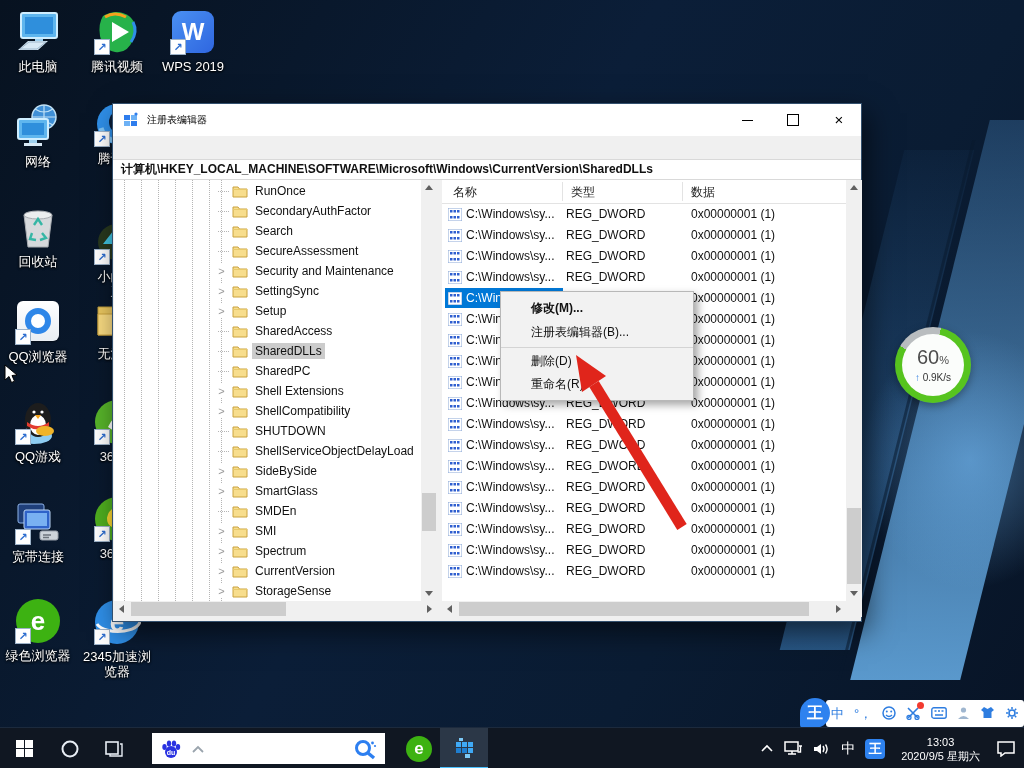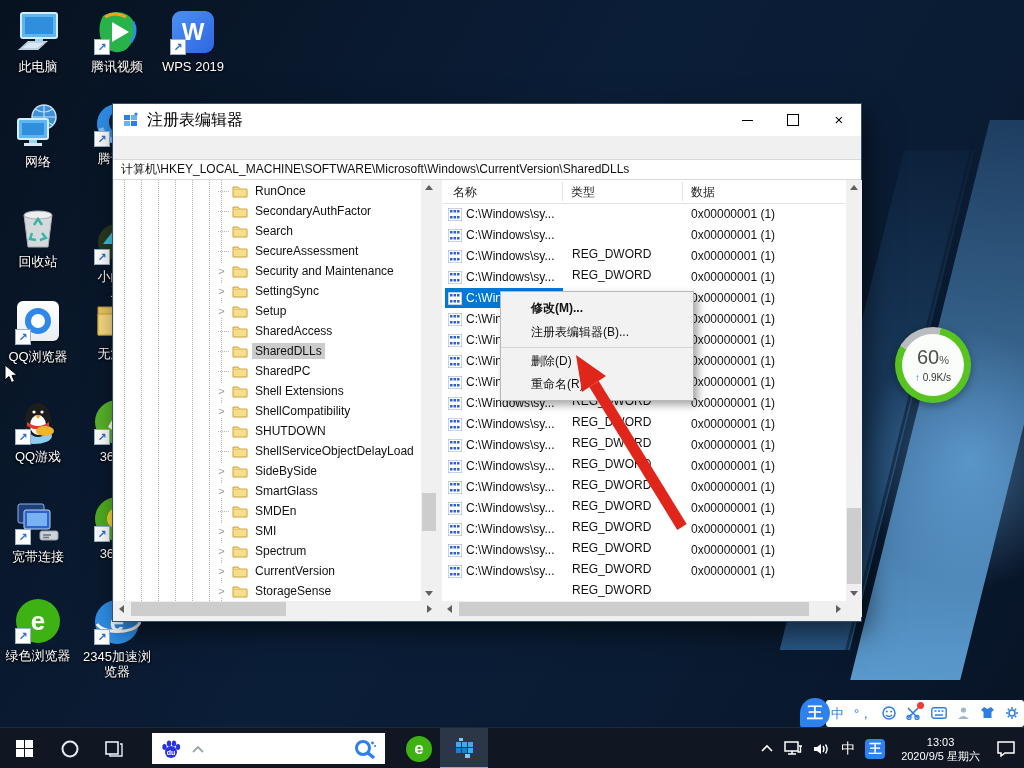--- a/index.html
+++ b/index.html
@@ -28,32 +28,32 @@
       border:1px solid #9db2c8;display:flex;align-items:center;justify-content:center;
       font-size:11px;color:#2f6fd0;font-weight:bold;}
   .circle{width:44px;height:44px;border-radius:50%;margin:2px;display:flex;align-items:center;
           justify-content:center;color:#fff;font-weight:bold;font-size:26px;}
 
   
   #win{left:112px;top:103px;width:750px;height:519px;background:#f0f0f0;
        border:1px solid #33506e;box-shadow:6px 10px 26px rgba(0,0,0,0.55);z-index:5;box-sizing:border-box;}
   #titlebar{left:0;top:0;width:748px;height:32px;background:#fff;display:flex;align-items:center;}
   #title-icon{margin-left:10px;}
-  #title-text{margin-left:8px;font-size:16px;color:#000;}
+  #title-text{margin-left:8px;font-size:10px;color:#000;}
   .capbtn{width:46px;height:32px;display:flex;align-items:center;justify-content:center;}
   #btn-min{position:absolute;left:611px;} #btn-max{position:absolute;left:657px;} #btn-close{position:absolute;left:703px;}
   .minbar{width:11px;height:1px;background:#000;}
   .maxbox{width:10px;height:10px;border:1px solid #000;}
   .closex{font-size:15px;color:#000;line-height:10px;}
   #menubar{left:0;top:32px;width:748px;height:23px;background:#fff;display:flex;align-items:center;
            font-size:12px;color:#222;}
   .menu-item{padding:0 9px;}
   #addressbar{left:0;top:55px;width:748px;height:21px;background:#fff;border-top:1px solid #d9d9d9;
               border-bottom:1px solid #d9d9d9;display:flex;align-items:center;font-size:12px;color:#111;
-              box-sizing:border-box;padding-left:8px;}
+              box-sizing:border-box;padding-left:8px;font-weight:bold;}
 
   
   #treepane{left:1px;top:76px;width:307px;height:421px;background:#fff;overflow:hidden;}
   .guide{position:absolute;top:0;height:421px;border-left:1px dotted #b5b5b5;width:0;}
   #treerows{position:absolute;left:0;top:1px;width:307px;}
   .tree-row{height:20px;position:relative;font-size:12px;color:#111;}
   .twisty{position:absolute;left:101px;top:3px;width:13px;height:14px;background:#fff;color:#9a9a9a;
           font-size:11px;text-align:center;line-height:14px;display:none;}
   .tree-row.expandable .twisty{display:block;}
   .stub{position:absolute;left:104px;top:10px;width:11px;border-top:1px dotted #b5b5b5;}
@@ -63,21 +63,21 @@
 
   
   #listpane{left:329px;top:76px;width:404px;height:421px;background:#fff;overflow:hidden;}
   #listheader{position:absolute;left:0;top:0;width:404px;height:23px;background:#fff;
               border-bottom:1px solid #e3e3e3;font-size:12px;color:#222;}
   .hdr{position:absolute;top:4px;}
   .hline{position:absolute;top:2px;height:19px;border-left:1px solid #e3e3e3;}
   .list-row{position:absolute;left:0;width:404px;height:21px;font-size:12px;color:#111;}
   .cell{position:absolute;top:3px;white-space:nowrap;}
   .c-name{left:24px;width:94px;overflow:hidden;}
-  .c-type{left:130px;margin-top:40px;} .c-data{left:249px;}
+  .c-type{left:124px;} .c-data{left:249px;}
   .regicon{position:absolute;left:6px;top:4px;}
   .list-row.selected::before{content:"";position:absolute;left:3px;top:0px;width:118px;height:20px;background:#0078d7;}
   .list-row.selected .c-name{color:#fff;} .list-row.selected{z-index:1;}
 
   
   .sb{background:#f0f0f0;position:absolute;}
   .sb-thumb{position:absolute;background:#cdcdcd;}
   .arr{position:absolute;width:0;height:0;}
   .arr-up{border-left:4px solid transparent;border-right:4px solid transparent;border-bottom:5px solid #606060;}
   .arr-dn{border-left:4px solid transparent;border-right:4px solid transparent;border-top:5px solid #606060;}

